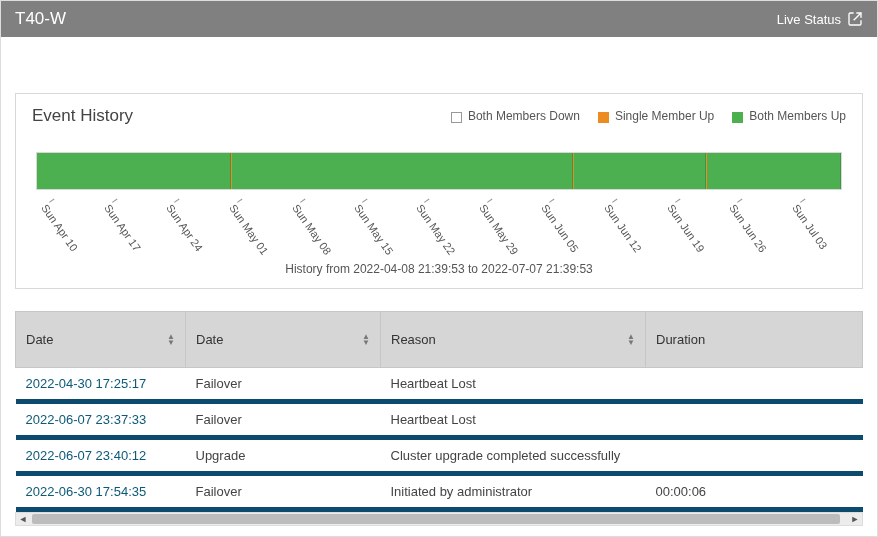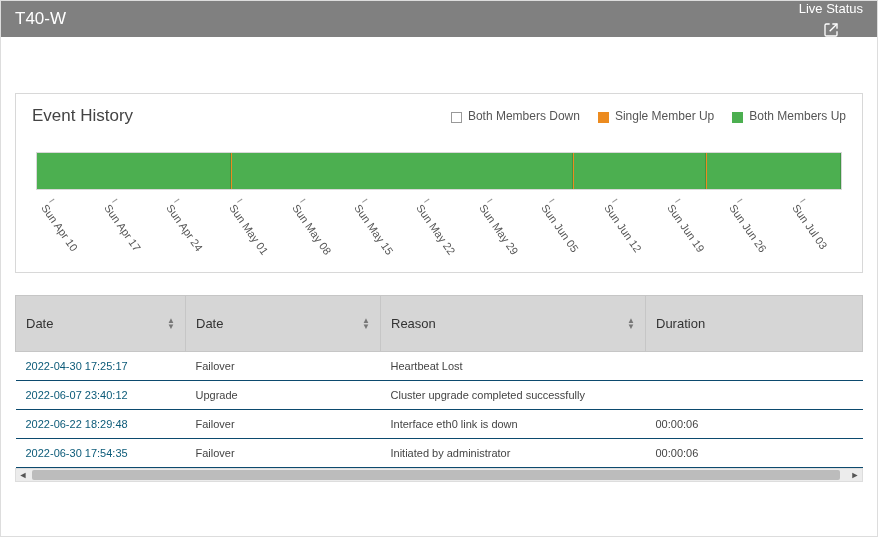--- a/index.html
+++ b/index.html
@@ -1,20 +1,20 @@
 <!DOCTYPE html>
 <html><head>
 <meta charset="utf-8">
 <style>
   * { box-sizing: border-box; margin: 0; padding: 0; }
   html, body { width: 878px; height: 537px; font-family: Arial, Helvetica, sans-serif; font-size: 13px; color: #333; background: #fff; }
   body { border: 1px solid #ddd; }
   .topbar { background: #808080; color: #fff; height: 36px; display: flex; align-items: center; justify-content: space-between; padding: 0 14px; }
   .topbar-title { font-size: 17px; font-weight: 400; }
-  .live-status { display: flex; align-items: center; gap: 6px; font-size: 13px; cursor: pointer; flex-direction: column; }
+  .live-status { display: flex; align-items: center; gap: 6px; font-size: 13px; cursor: pointer; }
   .live-status svg { width: 16px; height: 16px; fill: none; stroke: #fff; stroke-width: 2; }
 
   .page-body { padding: 18px 14px 6px 14px; }
 
   .panel { border: 1px solid #d8d8d8; padding: 12px 16px 10px 16px; margin-top: 38px; }
 
   .panel-header { display: flex; align-items: center; justify-content: space-between; margin-bottom: 22px; }
   .panel-title { font-size: 17px; color: #444; font-weight: 400; }
   .legend { display: flex; gap: 18px; font-size: 12px; color: #555; }
   .legend-item { display: flex; align-items: flex-end; gap: 6px; }
@@ -34,21 +34,21 @@
   .tick { position: absolute; top: 0; transform-origin: top left; transform: rotate(55deg); font-size: 11px; color: #555; white-space: nowrap; }
   .tick::before { content: ""; position: absolute; top: -6px; left: 0; width: 1px; height: 6px; background: #999; }
 
   .history-caption { text-align: center; font-size: 12px; color: #555; margin-top: 6px; margin-bottom: 2px; }
 
   .table-wrap { margin-top: 22px; }
   table.events { width: 100%; border-collapse: collapse; table-layout: fixed; }
   table.events th { background: #d6d6d6; text-align: left; font-weight: 400; font-size: 13px; color: #333; padding: 20px 10px; border: 1px solid #c6c6c6; position: relative; }
   .th-inner { display: flex; align-items: center; justify-content: space-between; }
   .sort-arrows { display: flex; flex-direction: column; line-height: 6px; font-size: 8px; color: #777; }
-  table.events td { padding: 8px 10px; font-size: 11px; color: #444; border-bottom: 1px solid #0c4a6e; }
+  table.events td { padding: 8px 10px; font-size: 13px; color: #444; border-bottom: 5px solid #0c4a6e; }
   table.events td.date { color: #0b5a78; }
   .col-date   { width: 170px; }
   .col-event  { width: 195px; }
   .col-reason { width: 265px; }
 
   .hscroll { height: 14px; margin-top: 0; background: #ececec; position: relative; border: 1px solid #ddd; }
   .hscroll .thumb { position: absolute; top: 1px; bottom: 1px; left: 16px; right: 22px; background: #bcbcbc; border-radius: 2px; }
   .hscroll .arrL, .hscroll .arrR { position: absolute; top: 0; bottom: 0; width: 14px; display:flex; align-items:center; justify-content:center; font-size:9px; color:#555; }
   .hscroll .arrL { left: 0; }
   .hscroll .arrR { right: 0; }
@@ -110,20 +110,21 @@
         <div class="tick" style="left: 40.4%;">Sun May 15</div>
         <div class="tick" style="left: 48.2%;">Sun May 22</div>
         <div class="tick" style="left: 56%;">Sun May 29</div>
         <div class="tick" style="left: 63.7%;">Sun Jun 05</div>
         <div class="tick" style="left: 71.5%;">Sun Jun 12</div>
         <div class="tick" style="left: 79.3%;">Sun Jun 19</div>
         <div class="tick" style="left: 87%;">Sun Jun 26</div>
         <div class="tick" style="left: 94.8%;">Sun Jul 03</div>
       </div>
 
+    <div class="history-caption">History from 2022-04-08 21:39:53 to 2022-07-07 21:39:53</div>
   </div>
 
   <div class="table-wrap">
     <table class="events">
       <colgroup>
         <col class="col-date">
           <col class="col-event">
           <col class="col-reason">
           <col>
       </colgroup>
@@ -164,30 +165,30 @@
         </tr>
       </thead>
       <tbody id="table-body">
           <tr>
             <td class="date">2022-04-30 17:25:17</td>
             <td>Failover</td>
             <td>Heartbeat Lost</td>
             <td></td>
           </tr>
           <tr>
+            <td class="date">2022-06-07 23:37:33</td>
+            <td>Failover</td>
+            <td>Heartbeat Lost</td>
+            <td></td>
+          </tr>
+          <tr>
             <td class="date">2022-06-07 23:40:12</td>
             <td>Upgrade</td>
             <td>Cluster upgrade completed successfully</td>
             <td></td>
-          </tr>
-          <tr>
-            <td class="date">2022-06-22 18:29:48</td>
-            <td>Failover</td>
-            <td>Interface eth0 link is down</td>
-            <td>00:00:06</td>
           </tr>
           <tr>
             <td class="date">2022-06-30 17:54:35</td>
             <td>Failover</td>
             <td>Initiated by administrator</td>
             <td>00:00:06</td>
           </tr>
         </tbody>
     </table>
     <div class="hscroll">

